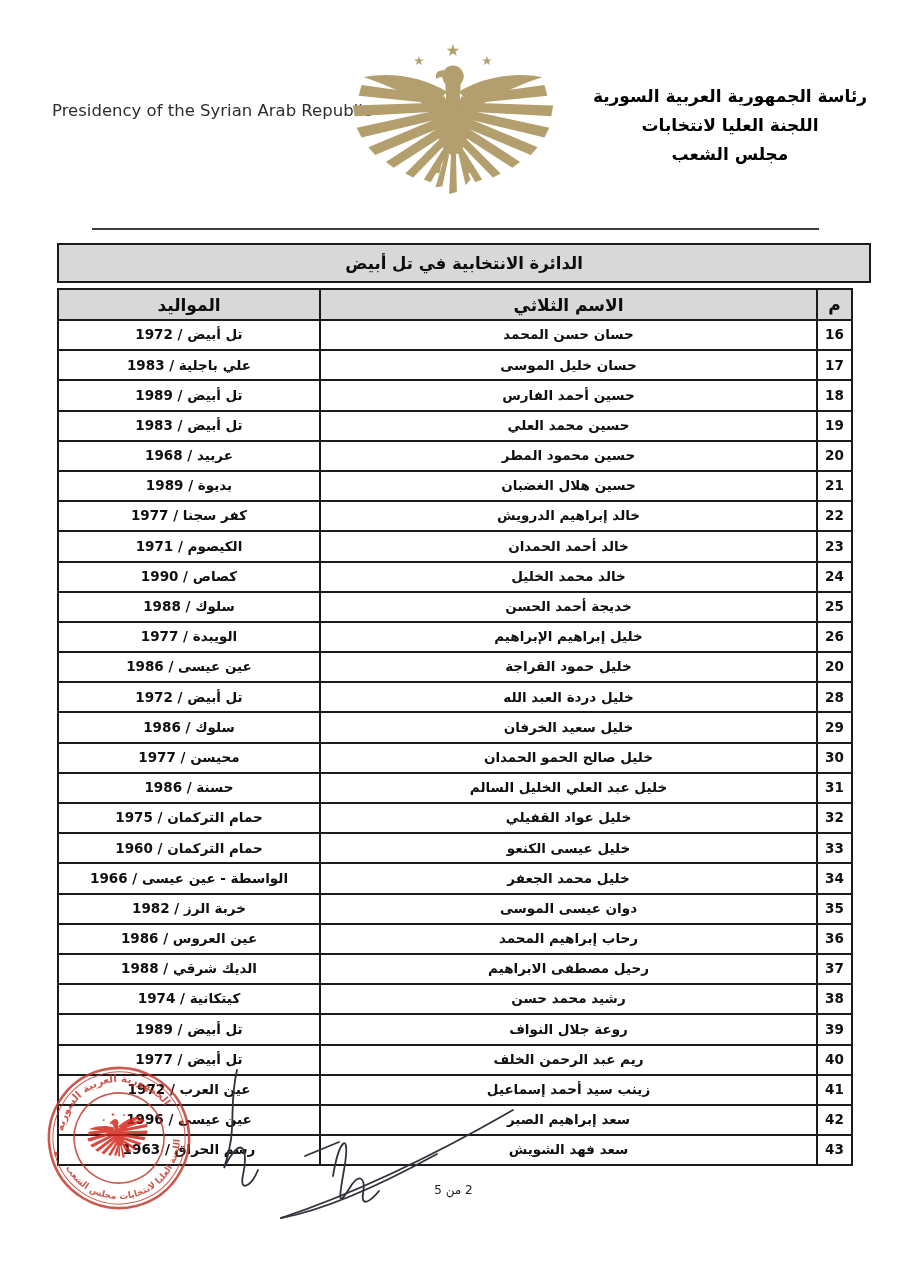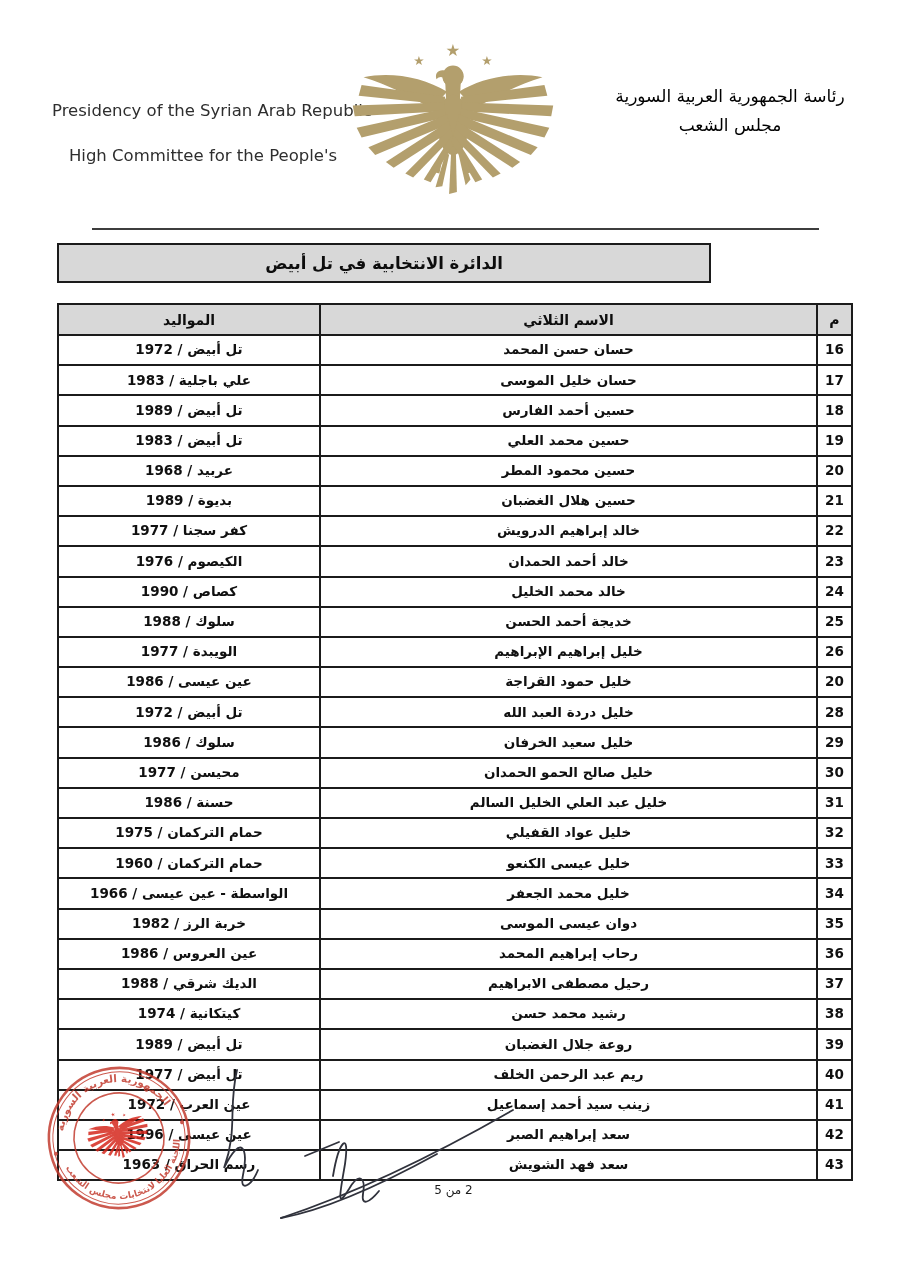--- a/index.html
+++ b/index.html
@@ -8,38 +8,38 @@
     font-family:"DejaVu Sans","Liberation Sans",sans-serif;
   }
   
   .hdr-en{
     position:absolute;left:52px;top:88px;width:302px;text-align:center;
     color:#2e2e2e;font-size:16.5px;font-weight:400;
   }
   .hdr-en .line{height:45px;line-height:45px;white-space:nowrap;}
   .hdr-ar{
     position:absolute;left:585px;top:82px;width:290px;text-align:center;
-    color:#000;font-size:17px;font-weight:400;direction:rtl;
+    color:#000;font-size:17px;font-weight:700;direction:rtl;
   }
   .hdr-ar .line{height:29px;line-height:29px;white-space:nowrap;}
   .emblem{position:absolute;left:346px;top:34px;width:214px;height:176px;color:#b39f6d;}
   .rule{position:absolute;left:92px;top:228px;width:727px;height:2px;background:#3d3d3d;}
   
   .tablewrap{position:absolute;left:57px;top:243px;width:794px;}
   .ttitle{
-    box-sizing:border-box;width:654px;height:40px;border:2px solid #1b1b1b;background:#d8d8d8;
+    box-sizing:border-box;width:814px;height:40px;border:2px solid #1b1b1b;background:#d8d8d8;
     display:flex;align-items:center;justify-content:center;
-    font-weight:700;font-size:16.5px;color:#0d0d0d;direction:rtl;margin-bottom:20px;text-align:center;
+    font-weight:700;font-size:16.5px;color:#0d0d0d;direction:rtl;margin-bottom:5px;text-align:center;
   }
   table.roster{border-collapse:collapse;table-layout:fixed;width:794px;direction:rtl;}
   table.roster td,table.roster th{
     border:2px solid #1b1b1b;padding:0;vertical-align:middle;text-align:center;
     overflow:hidden;white-space:nowrap;
   }
-  table.roster th{height:29px;background:#d8d8d8;font-weight:700;font-size:14px;color:#0d0d0d;}
+  table.roster th{height:29px;background:#d8d8d8;font-weight:700;font-size:17px;color:#0d0d0d;}
   table.roster td{height:28.2px;background:#fff;font-weight:700;font-size:13.5px;color:#101010;line-height:1;}
   td.c-num{font-size:14.5px;}
   td.c-birth{direction:ltr;}
   
   .pagenum{position:absolute;left:0;top:1183px;width:907px;text-align:center;
     direction:rtl;font-size:12px;color:#1c1c1c;}
   
   .stamp{position:absolute;left:43px;top:1062px;width:152px;height:152px;
     transform:rotate(-14deg);opacity:.84;color:#c23a2d;pointer-events:none;}
   .signature{position:absolute;left:185px;top:1056px;width:345px;height:180px;pointer-events:none;}
@@ -75,29 +75,29 @@
       <path d="M108,122 L106,164 L114,162 L113,123 Z"></path>
       <path d="M115,120 L123,155 L128,149 L119,122 Z"></path>
     </g>
   </symbol>
 </svg>
 
 <div class="page">
 
   <div class="hdr-en">
     <div class="line">Presidency of the Syrian Arab Republic</div>
-    <div class="line">High Committee for the People's</div>
   </div>
 
   <svg class="emblem" viewBox="0 0 220 180">
     <use href="#eagle"></use>
   </svg>
 
   <div class="hdr-ar">
     <div class="line">رئاسة الجمهورية العربية السورية</div>
+    <div class="line">اللجنة العليا لانتخابات</div>
     <div class="line">مجلس الشعب</div>
   </div>
 
   <div class="rule"></div>
 
   <div class="tablewrap">
     <div class="ttitle">الدائرة الانتخابية في تل أبيض</div>
     <table class="roster">
       <colgroup>
         <col style="width:35px">
@@ -143,21 +143,21 @@
       <td class="c-birth">بديوة / 1989</td>
     </tr>
           <tr>
       <td class="c-num">22</td>
       <td class="c-name">خالد إبراهيم الدرويش</td>
       <td class="c-birth">كفر سجنا / 1977</td>
     </tr>
           <tr>
       <td class="c-num">23</td>
       <td class="c-name">خالد أحمد الحمدان</td>
-      <td class="c-birth">الكيصوم / 1976</td>
+      <td class="c-birth">الكيصوم / 1971</td>
     </tr>
           <tr>
       <td class="c-num">24</td>
       <td class="c-name">خالد محمد الخليل</td>
       <td class="c-birth">كصاص / 1990</td>
     </tr>
           <tr>
       <td class="c-num">25</td>
       <td class="c-name">خديجة أحمد الحسن</td>
       <td class="c-birth">سلوك / 1988</td>
@@ -222,21 +222,21 @@
       <td class="c-name">رحيل مصطفى الابراهيم</td>
       <td class="c-birth">الديك شرقي / 1988</td>
     </tr>
           <tr>
       <td class="c-num">38</td>
       <td class="c-name">رشيد محمد حسن</td>
       <td class="c-birth">كيتكانية / 1974</td>
     </tr>
           <tr>
       <td class="c-num">39</td>
-      <td class="c-name">روعة جلال الغضبان</td>
+      <td class="c-name">روعة جلال النواف</td>
       <td class="c-birth">تل أبيض / 1989</td>
     </tr>
           <tr>
       <td class="c-num">40</td>
       <td class="c-name">ريم عبد الرحمن الخلف</td>
       <td class="c-birth">تل أبيض / 1977</td>
     </tr>
           <tr>
       <td class="c-num">41</td>
       <td class="c-name">زينب سيد أحمد إسماعيل</td>

